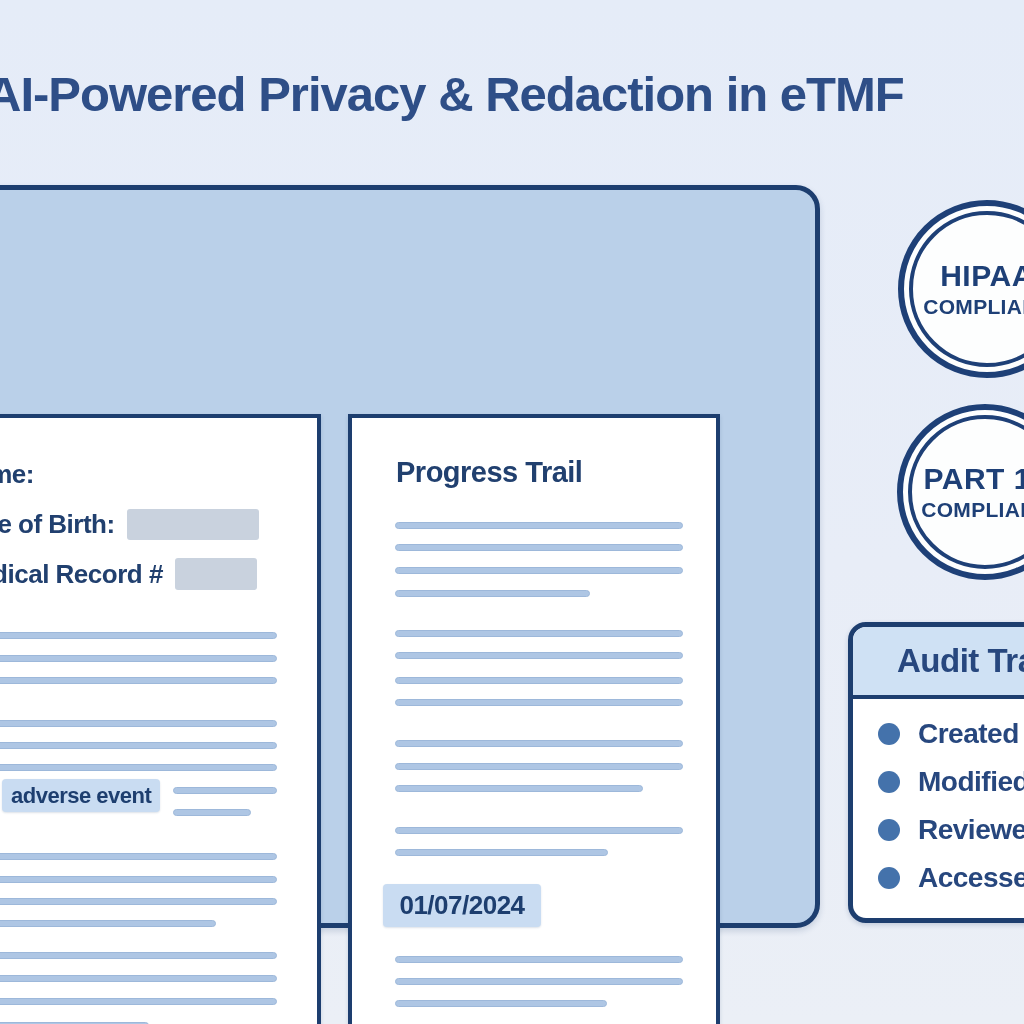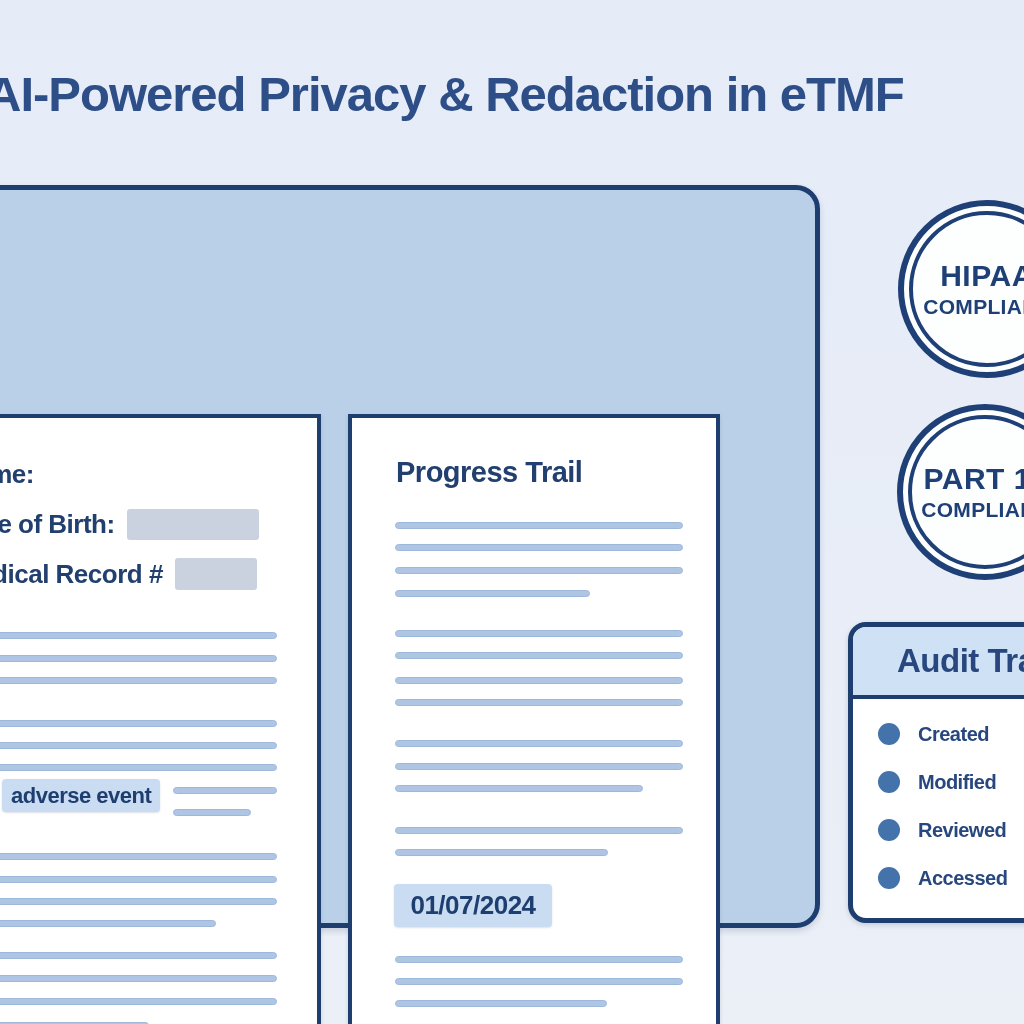--- a/index.html
+++ b/index.html
@@ -53,21 +53,21 @@
     background:#aec6e4; border:1px solid #9db8da; display:block;
   }
 
   .chip {
     position:absolute; background:#c9dcf2; border-radius:4px;
     color:#1d3e6f; font-weight:700; white-space:nowrap;
     box-shadow: 0 1px 2px rgba(30,60,110,.15);
   }
   .chip-adverse { left:93px; top:361px; height:33px; line-height:33px;
                   padding:0 9px; font-size:22px; letter-spacing:-0.5px; }
-  .chip-date    { left:42px; top:466px; width:158px; height:43px; line-height:43px;
+  .chip-date    { left:31px; top:466px; width:158px; height:43px; line-height:43px;
                   text-align:center; font-size:26px; letter-spacing:-0.5px; }
 
   
   .stamp {
     position:absolute; border:6px solid #1e4077; border-radius:50%;
     background:#fdfefe;
   }
   .stamp-hipaa  { left:898px; top:200px; width:178px; height:178px; }
   .stamp-part11 { left:897px; top:404px; width:176px; height:176px; }
   .stamp-ring { position:absolute; inset:5px; border:4px solid #1e4077; border-radius:50%;
@@ -83,21 +83,21 @@
   }
   .audit-header {
     height:72px; background:#cfe1f4; border-bottom:4px solid #1d3e6f;
     display:flex; align-items:center; padding-left:44px;
     font-size:33px; font-weight:700; color:#27477e; letter-spacing:-0.5px;
     white-space:nowrap;
   }
   .audit-body { padding:21px 0 0 25px; }
   .audit-row { display:flex; align-items:center; height:28px; margin-bottom:20px; }
   .audit-bullet { width:22px; height:22px; border-radius:50%; background:#4472ab; flex:0 0 auto; }
-  .audit-label { margin-left:18px; font-size:20px; font-weight:700; color:#27477e;
+  .audit-label { margin-left:18px; font-size:28px; font-weight:700; color:#27477e;
                  letter-spacing:-0.5px; white-space:nowrap; }
 </style>
 </head>
 <body>
 
 <div class="stage">
 
   <div class="page-title">AI-Powered Privacy &amp; Redaction in eTMF</div>
 
   <div class="tablet">

